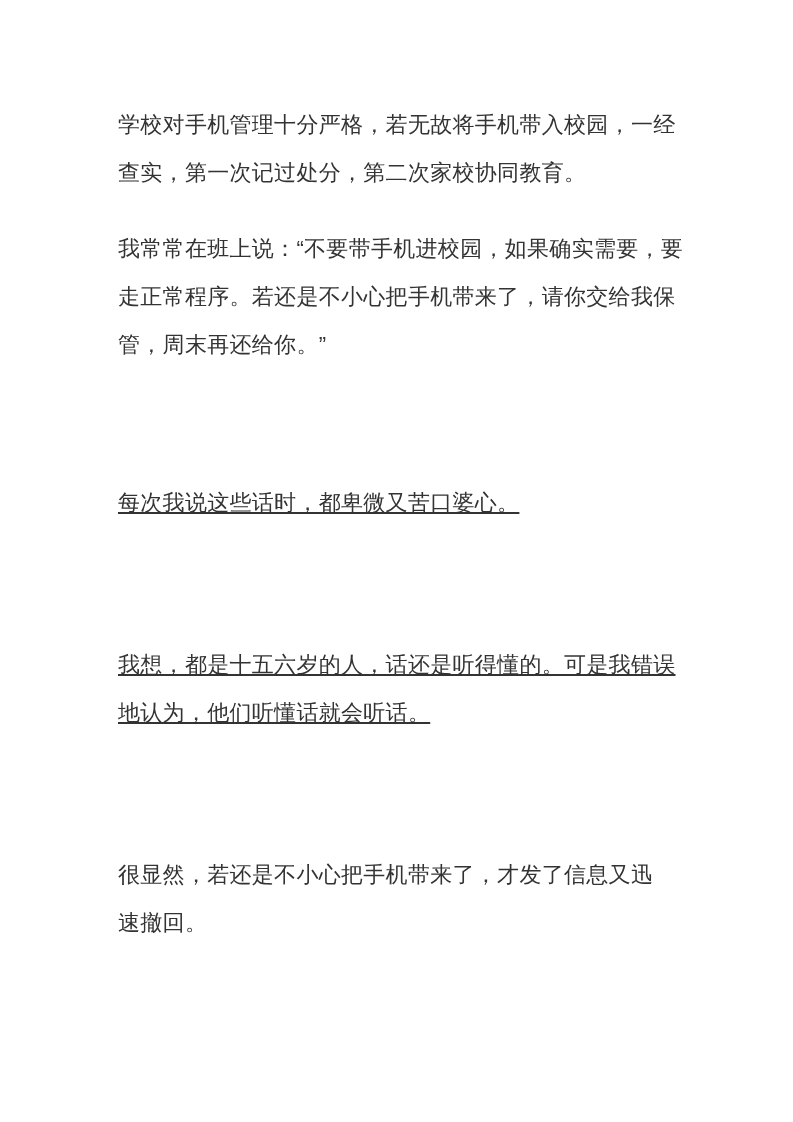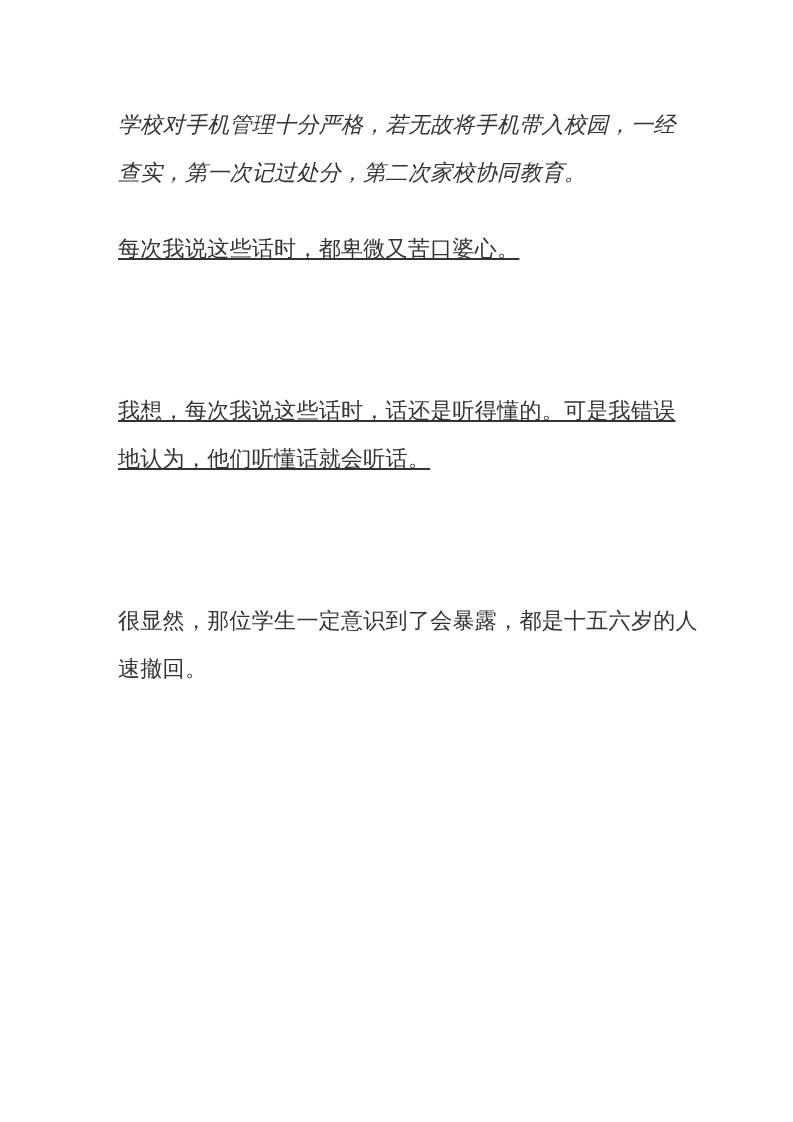--- a/index.html
+++ b/index.html
@@ -19,32 +19,35 @@
   }
   p.para {
     margin: 0;
     font-family: "Liberation Sans", "DejaVu Sans", sans-serif;
     font-size: 22px;
     line-height: 48px;
     letter-spacing: 0.3px;
     color: #333333;
     white-space: pre;      
   }
-  p.para.gap-small  { margin-bottom: 28px; font-style: italic;  }
+  p.para.gap-small  { margin-bottom: 28px;  }
   p.para.gap-large  { margin-bottom: 110px; }
   p.para.gap-xlarge { margin-bottom: 114px; text-decoration: underline; }
 </style>
 </head>
 <body style="background: rgb(255, 255, 255);">
 
 <main class="article">
   <p class="para gap-small" style="color: rgb(51, 51, 51);">学校对手机管理十分严格，若无故将手机带入校园，一经
 查实，第一次记过处分，第二次家校协同教育。</p>
 
+  <p class="para gap-large" style="color: rgb(51, 51, 51);">我常常在班上说：“不要带手机进校园，如果确实需要，要
+走正常程序。若还是不小心把手机带来了，请你交给我保
+管，周末再还给你。”</p>
 
   <p class="para gap-xlarge" style="color: rgb(51, 51, 51);">每次我说这些话时，都卑微又苦口婆心。</p>
 
-  <p class="para gap-xlarge" style="color: rgb(51, 51, 51);">我想，每次我说这些话时，话还是听得懂的。可是我错误
+  <p class="para gap-xlarge" style="color: rgb(51, 51, 51);">我想，都是十五六岁的人，话还是听得懂的。可是我错误
 地认为，他们听懂话就会听话。</p>
 
-  <p class="para" style="color: rgb(51, 51, 51);">很显然，那位学生一定意识到了会暴露，都是十五六岁的人
+  <p class="para" style="color: rgb(51, 51, 51);">很显然，若还是不小心把手机带来了，才发了信息又迅
 速撤回。</p>
 </main>
 
 </body></html>

